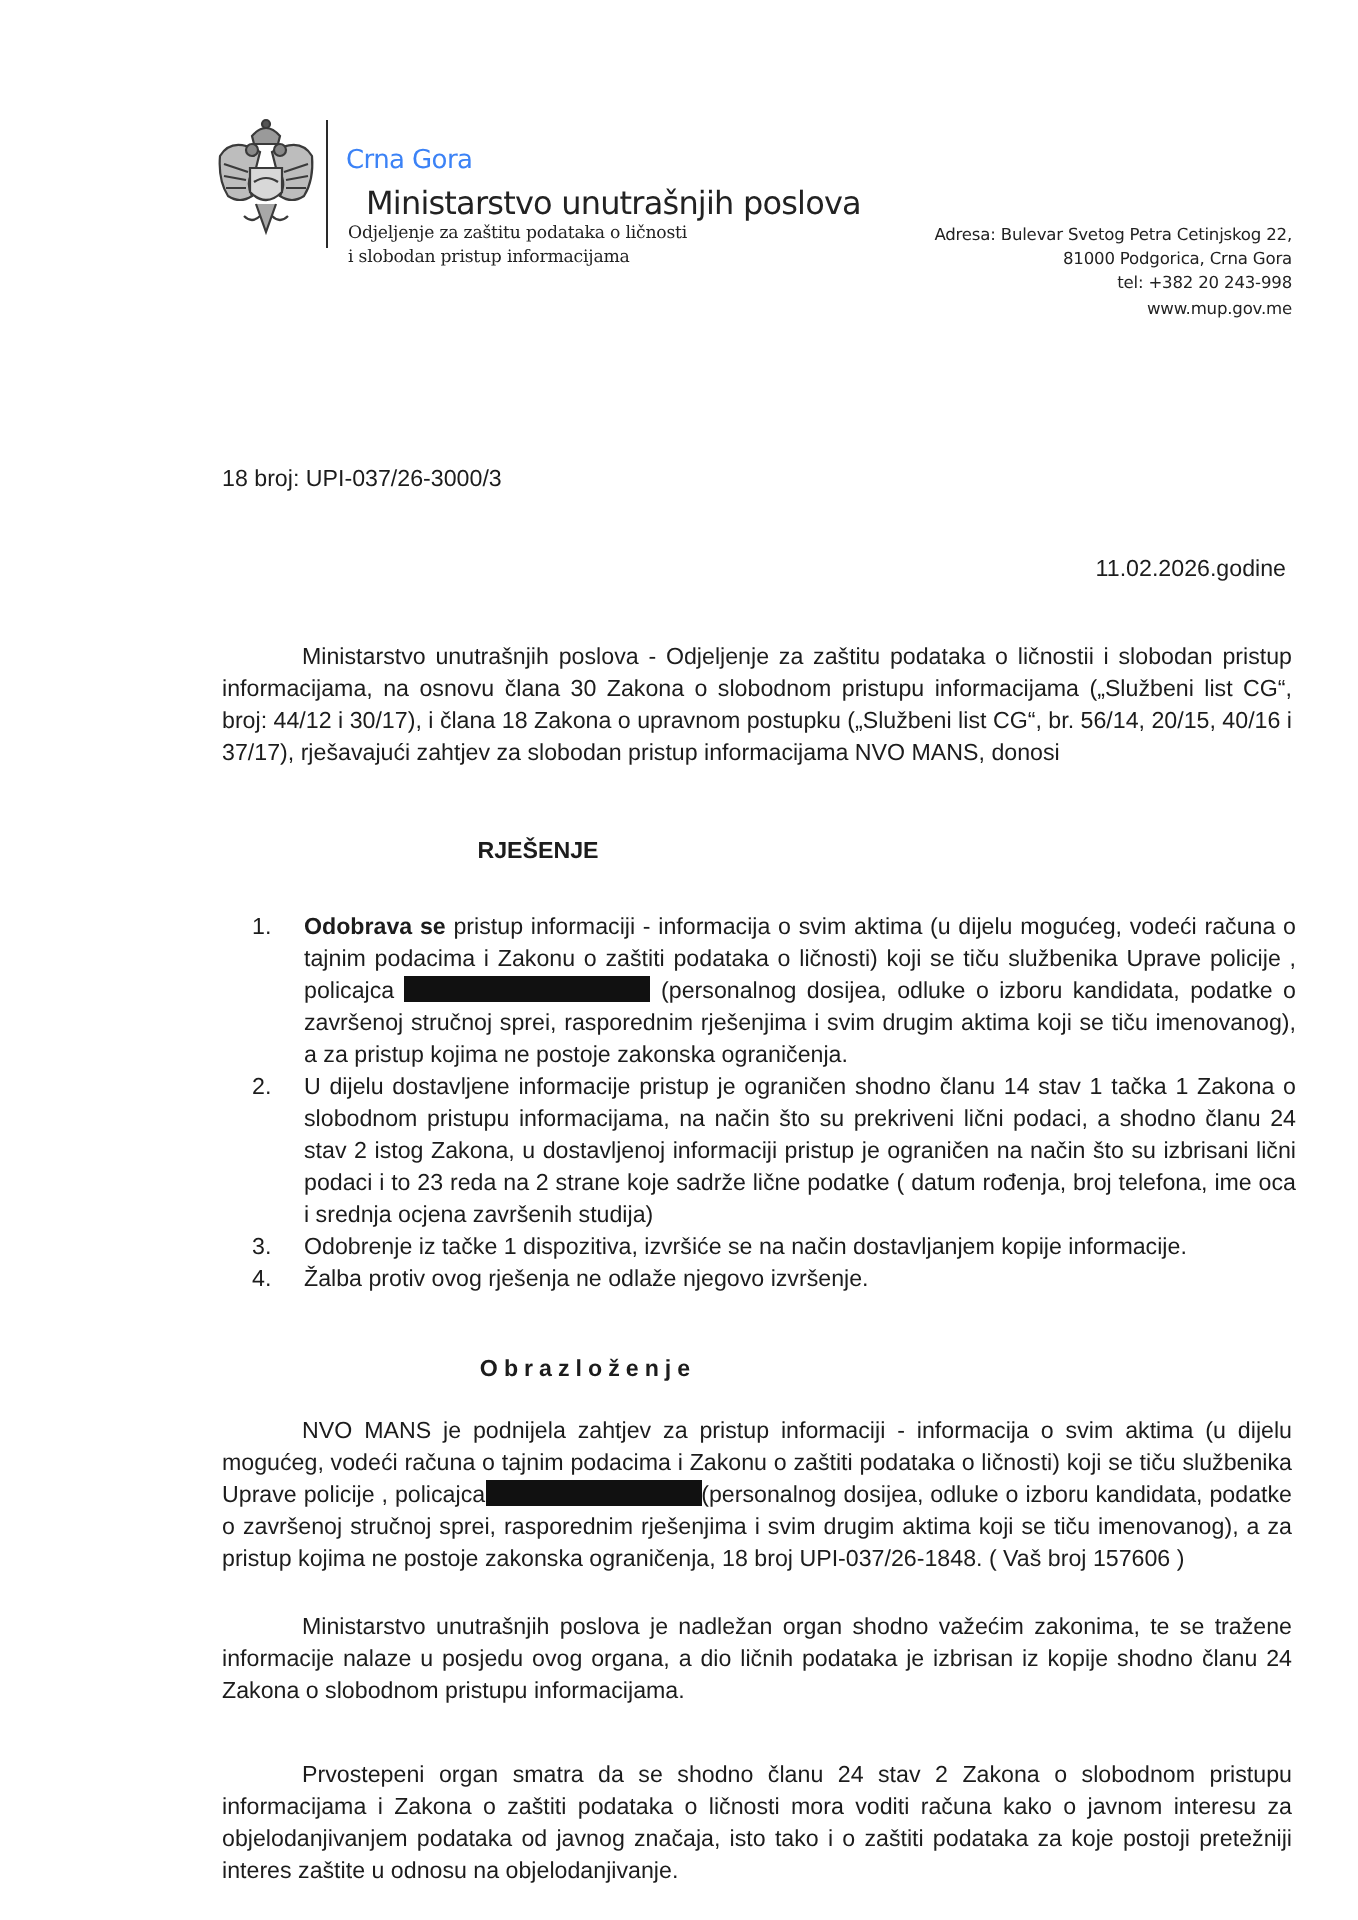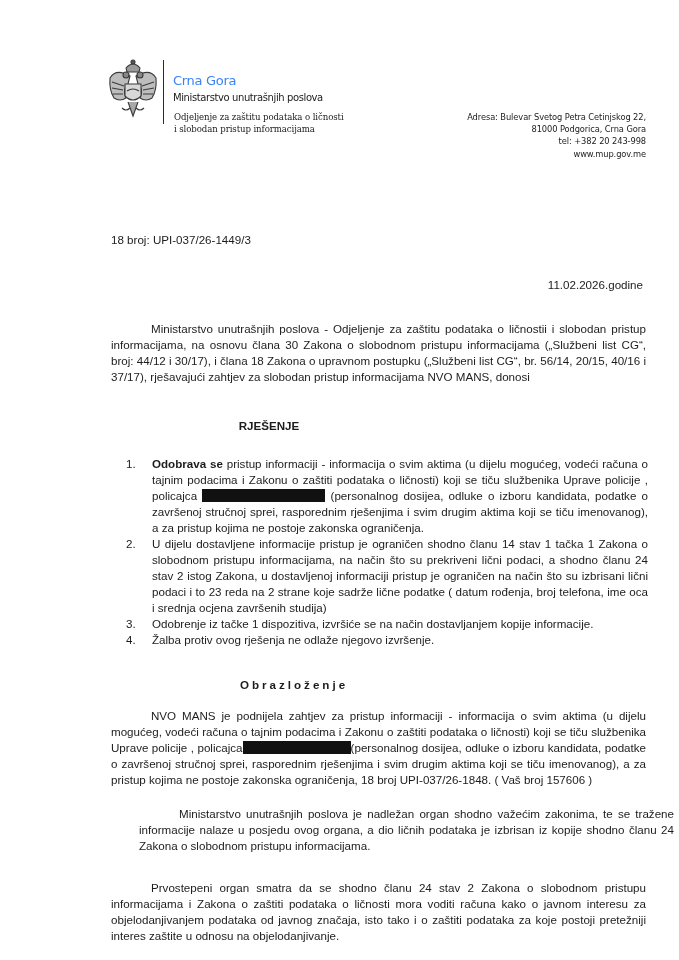--- a/index.html
+++ b/index.html
@@ -4,21 +4,21 @@
 <style>
   html, body { margin: 0; padding: 0; }
   body {
     width: 679px; height: 960px; background: #ffffff; position: relative; overflow: hidden;
     color: #1c1c1c;
   }
   .page { position: absolute; left: 0; top: 0; width: 679px; height: 960px; }
   .arms { position: absolute; left: 106px; top: 58px; width: 54px; height: 66px; }
   .vrule { position: absolute; left: 163px; top: 60px; width: 1px; height: 64px; background: #2a2a2a; }
   .country { position: absolute; left: 173px; top: 73px; font-family: "DejaVu Sans", sans-serif; font-size: 13px; letter-spacing: -0.3px; color: #3b82f6; }
-  .ministry { position: absolute; left: 173px; top: 92px; font-family: "DejaVu Sans", sans-serif; font-size: 10px; letter-spacing: -0.4px; color: #222; }
+  .ministry { position: absolute; left: 183px; top: 92px; font-family: "DejaVu Sans", sans-serif; font-size: 16px; letter-spacing: -0.4px; color: #222; }
   .dept { position: absolute; left: 174px; top: 111px; font-family: "DejaVu Serif", serif; font-weight: normal; font-size: 8.6px; line-height: 12px; color: #222; letter-spacing: -0.1px; }
   .addr { position: absolute; right: 33px; top: 111px; text-align: right; font-family: "DejaVu Sans", sans-serif; font-size: 8.3px; line-height: 12.2px; color: #222; letter-spacing: -0.1px; }
   .doc { font-family: "Liberation Sans", sans-serif; font-size: 11.6px; color: #1c1c1c; }
   .ref { position: absolute; left: 111px; top: 233px; }
   .date { position: absolute; right: 36px; top: 278px; }
   .para { position: absolute; left: 111px; width: 535px; line-height: 16px; text-align: justify; }
   .indent { text-indent: 40px; }
   .heading { position: absolute; left: 0; width: 538px; text-align: center; font-weight: bold; }
   .list { position: absolute; left: 126px; width: 522px; margin: 0; padding: 0; list-style: none; line-height: 16px; }
   .list li { position: relative; padding-left: 26px; text-align: justify; }
@@ -61,21 +61,21 @@
     <div>i slobodan pristup informacijama</div>
   </div>
 
   <div class="addr">
     <div>Adresa: Bulevar Svetog Petra Cetinjskog 22,</div>
     <div>81000 Podgorica, Crna Gora</div>
     <div>tel: +382 20 243-998</div>
     <div>www.mup.gov.me</div>
   </div>
 
-  <div class="doc ref">18 broj: UPI-037/26-1449/3</div>
+  <div class="doc ref">18 broj: UPI-037/26-3000/3</div>
   <div class="doc date">11.02.2026.godine</div>
 
   <div class="doc para indent" style="top:321px;">Ministarstvo unutrašnjih poslova - Odjeljenje za zaštitu podataka o ličnostii i slobodan pristup informacijama, na osnovu člana 30 Zakona o slobodnom pristupu informacijama („Službeni list CG“, broj: 44/12 i 30/17), i člana 18 Zakona o upravnom postupku („Službeni list CG“, br. 56/14, 20/15, 40/16 i 37/17), rješavajući zahtjev za slobodan pristup informacijama NVO MANS, donosi</div>
 
   <div class="doc heading" style="top:419px;">RJEŠENJE</div>
 
   <ul class="doc list" style="top:456px;">
     <li>
       <span class="num">1.</span>
       <b>Odobrava se</b><span> pristup informaciji - informacija o svim aktima (u dijelu mogućeg, vodeći računa o tajnim podacima i Zakonu o zaštiti podataka o ličnosti) koji se tiču službenika Uprave policije , policajca </span><span class="redact" style="width:123px;"></span><span> (personalnog dosijea, odluke o izboru kandidata, podatke o završenoj stručnoj sprei, rasporednim rješenjima i svim drugim aktima koji se tiču imenovanog), a za pristup kojima ne postoje zakonska ograničenja.</span>
@@ -93,17 +93,17 @@
       <span>Žalba protiv ovog rješenja ne odlaže njegovo izvršenje.</span>
     </li>
   </ul>
 
   <div class="doc heading spaced" style="top:678px;">Obrazloženje</div>
 
   <div class="doc para indent" style="top:708px;">
     <span>NVO MANS je podnijela zahtjev za pristup informaciji - informacija o svim aktima (u dijelu mogućeg, vodeći računa o tajnim podacima i Zakonu o zaštiti podataka o ličnosti) koji se tiču službenika Uprave policije , policajca</span><span class="redact" style="width:108px;"></span><span>(personalnog dosijea, odluke o izboru kandidata, podatke o završenoj stručnoj sprei, rasporednim rješenjima i svim drugim aktima koji se tiču imenovanog), a za pristup kojima ne postoje zakonska ograničenja, 18 broj UPI-037/26-1848. ( Vaš broj 157606 )</span>
   </div>
 
-  <div class="doc para indent" style="top:806px;margin-left:28px;">Ministarstvo unutrašnjih poslova je nadležan organ shodno važećim zakonima, te se tražene informacije nalaze u posjedu ovog organa, a dio ličnih podataka je izbrisan iz kopije shodno članu 24 Zakona o slobodnom pristupu informacijama.</div>
+  <div class="doc para indent" style="top:806px;">Ministarstvo unutrašnjih poslova je nadležan organ shodno važećim zakonima, te se tražene informacije nalaze u posjedu ovog organa, a dio ličnih podataka je izbrisan iz kopije shodno članu 24 Zakona o slobodnom pristupu informacijama.</div>
 
   <div class="doc para indent" style="top:880px;">Prvostepeni organ smatra da se shodno članu 24 stav 2 Zakona o slobodnom pristupu informacijama i Zakona o zaštiti podataka o ličnosti mora voditi računa kako o javnom interesu za objelodanjivanjem podataka od javnog značaja, isto tako i o zaštiti podataka za koje postoji pretežniji interes zaštite u odnosu na objelodanjivanje.</div>
 
 </div>
 
 </body></html>

